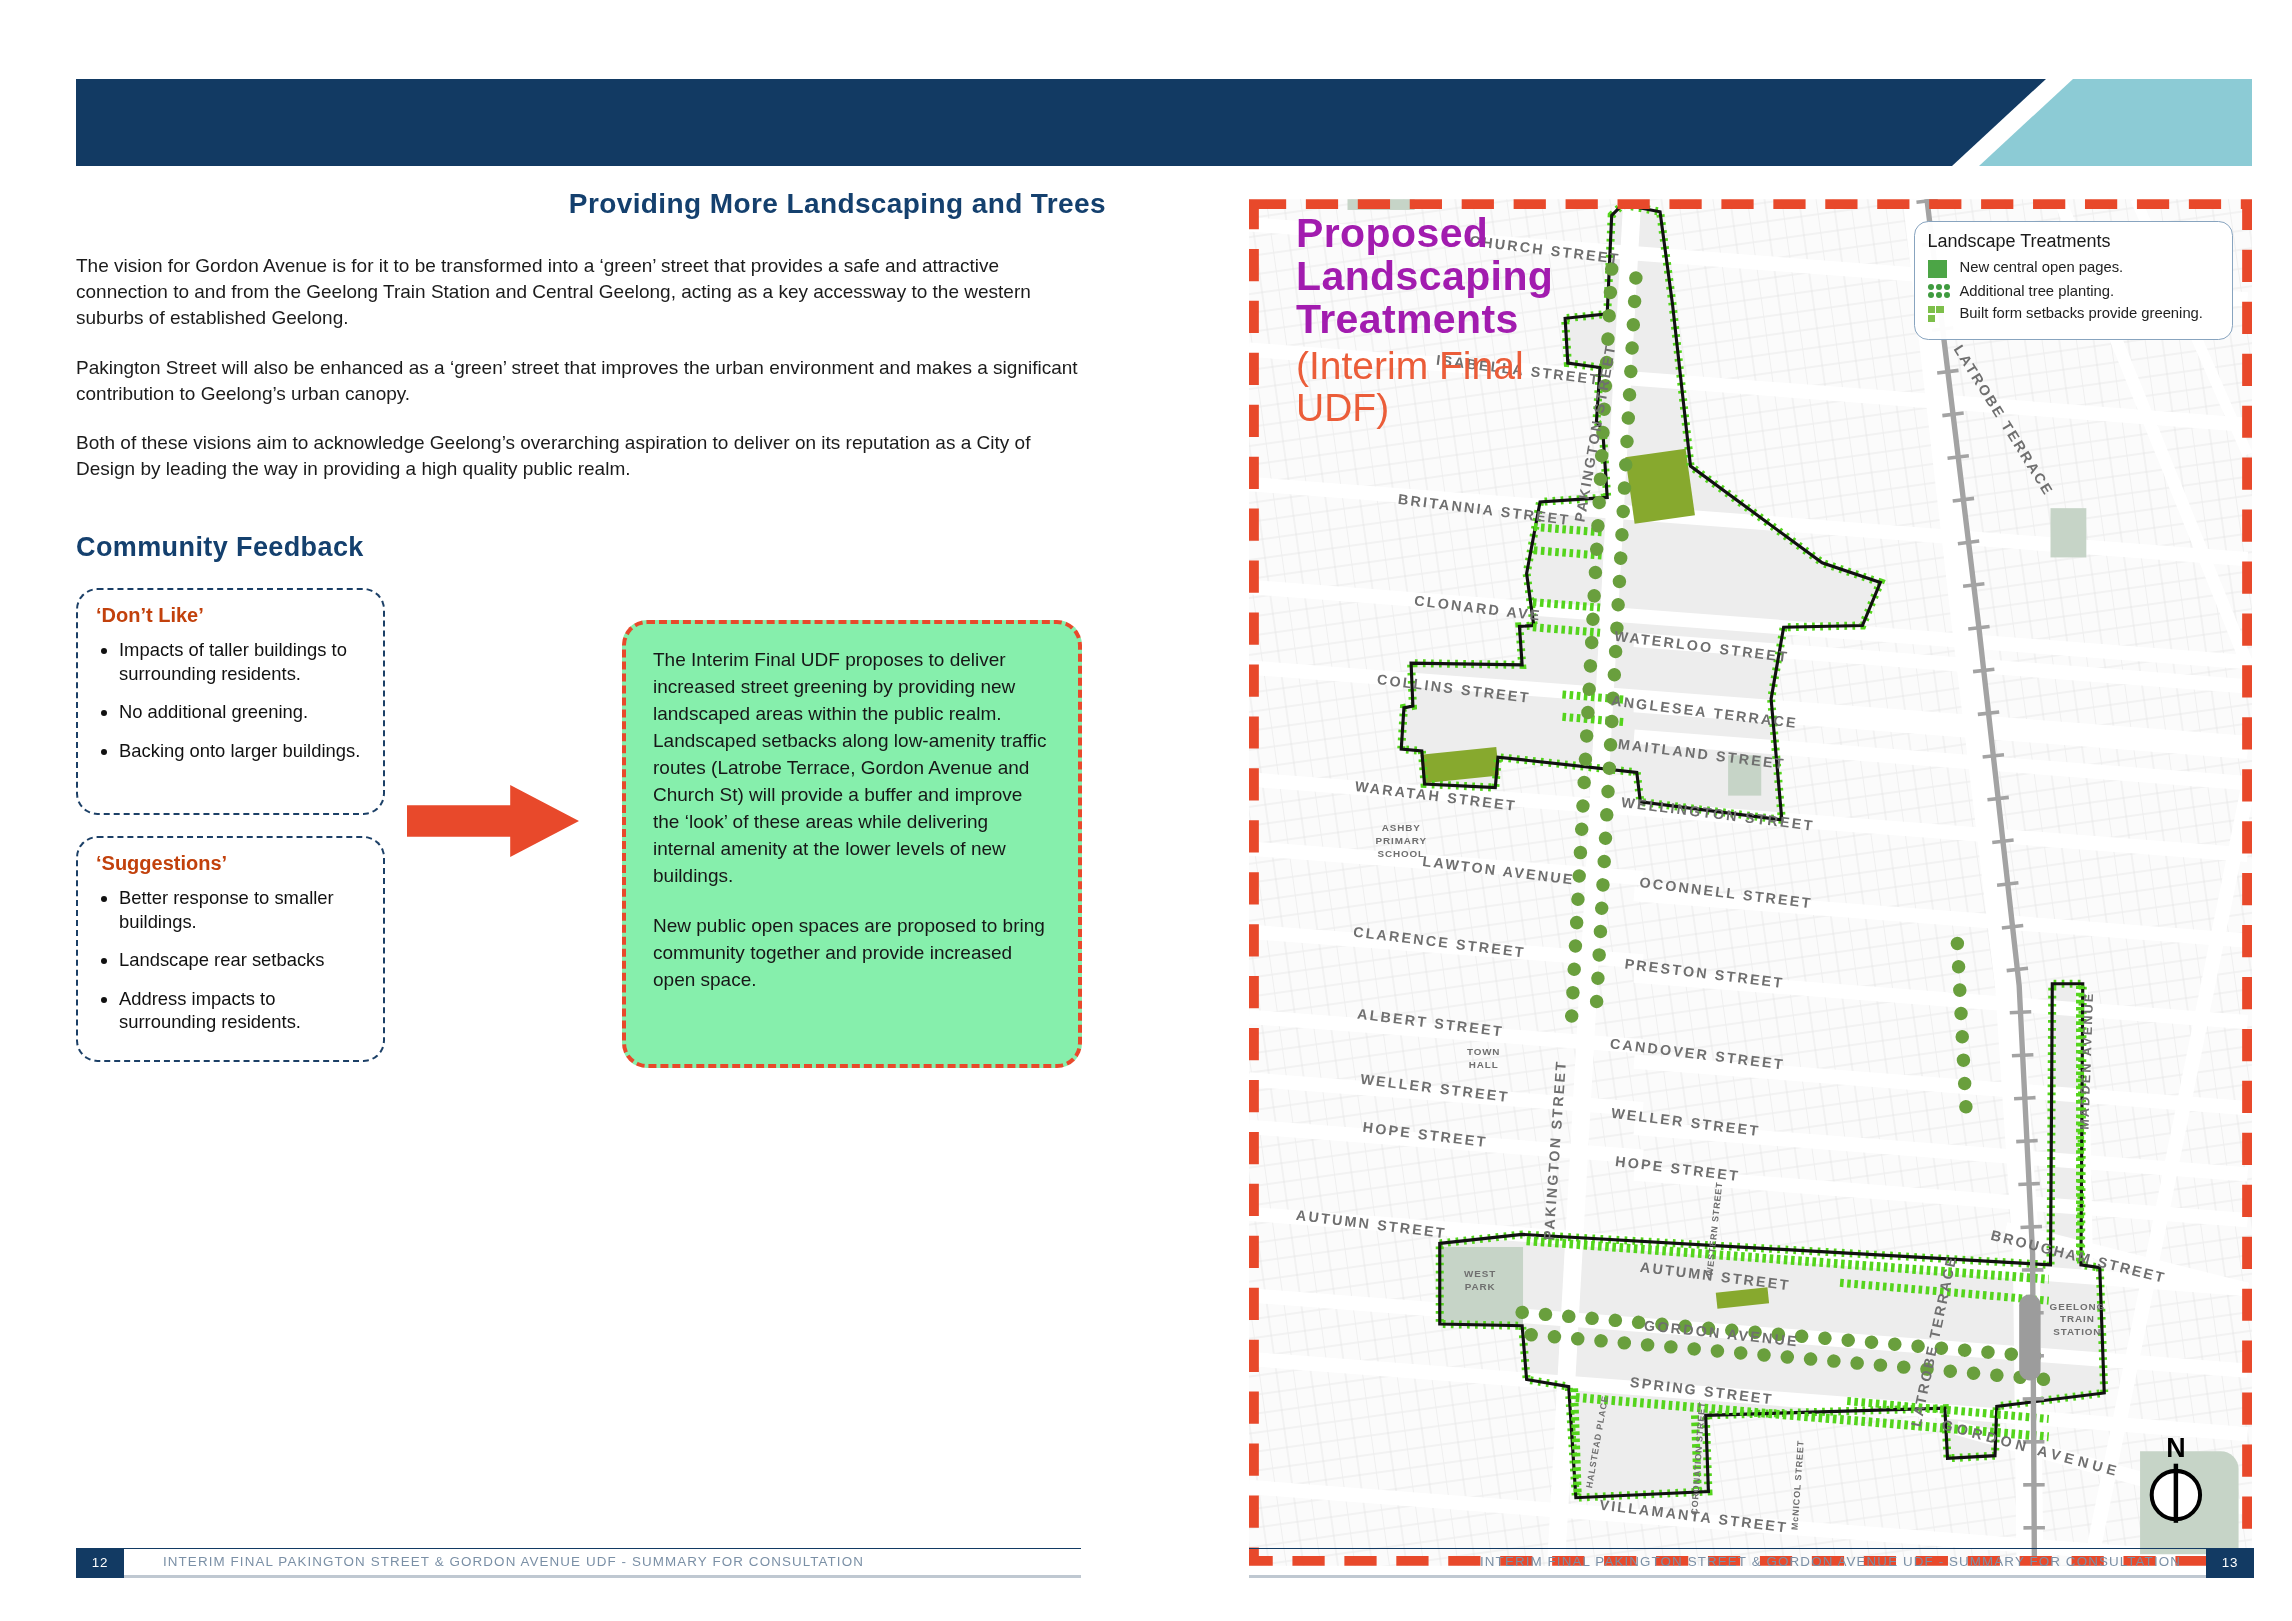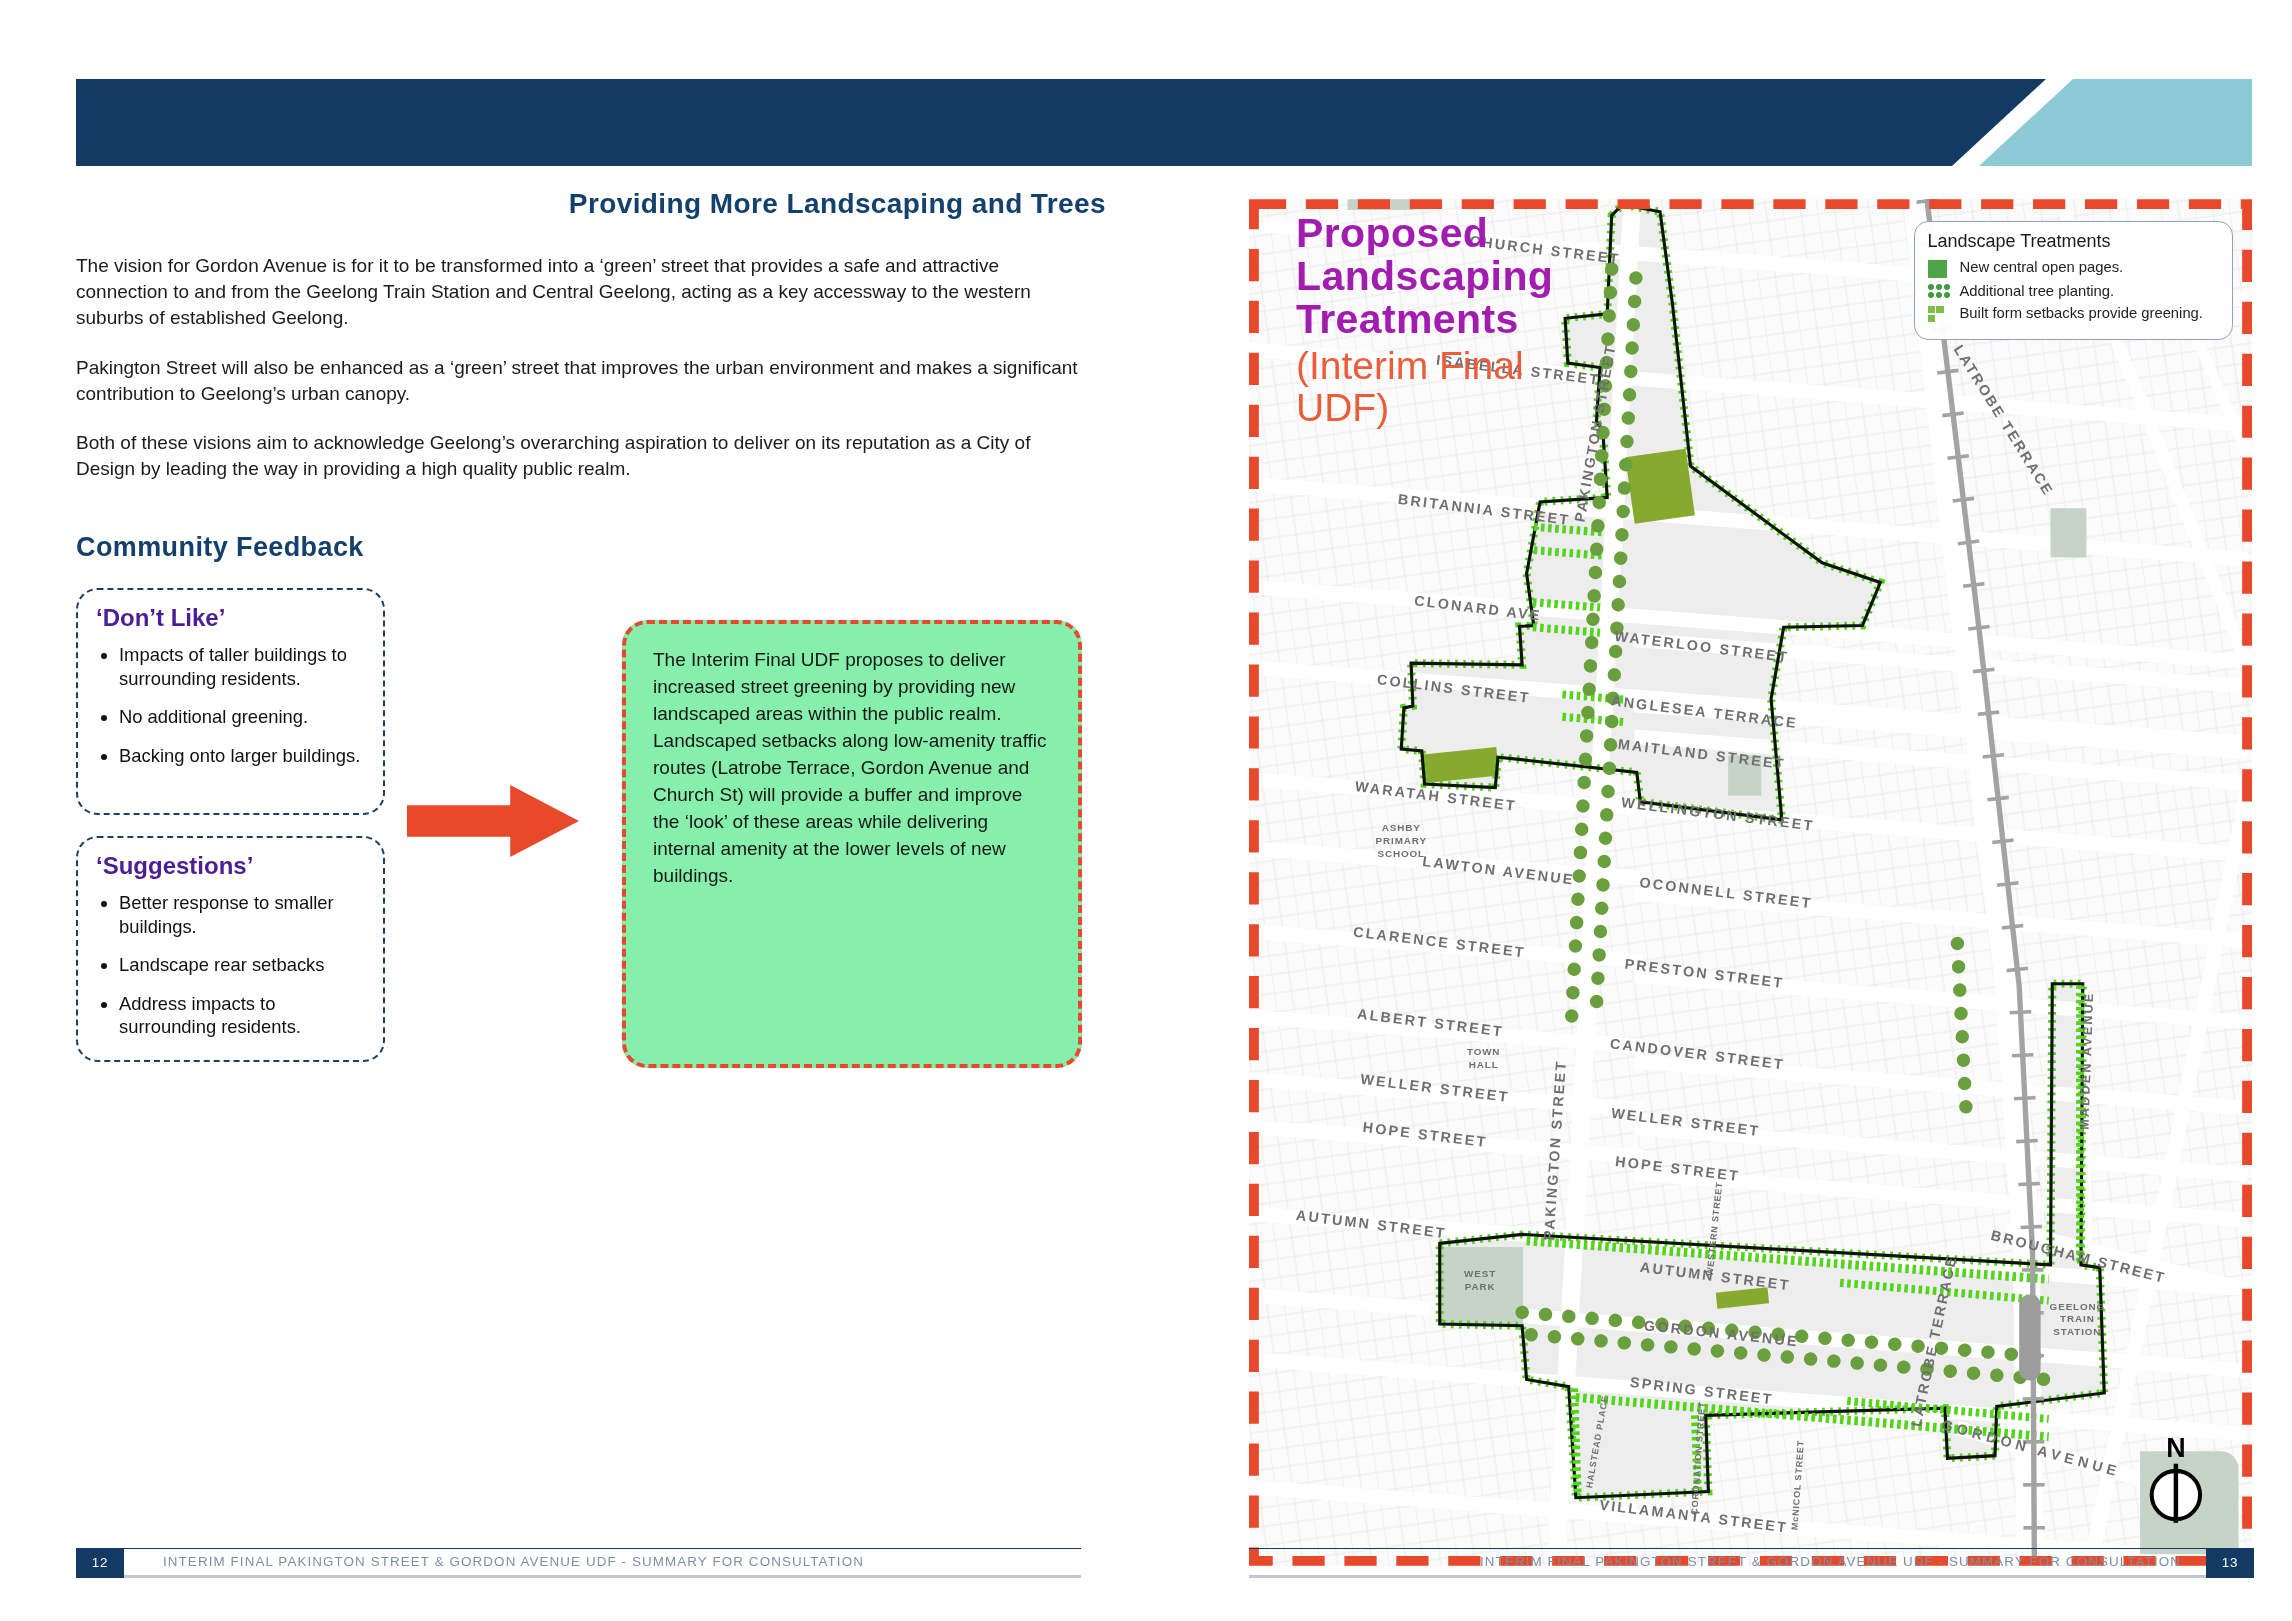--- a/index.html
+++ b/index.html
@@ -13,21 +13,21 @@
   .topbar-teal{position:absolute;left:1979px;top:79px;width:273px;height:87px;background:#8ccbd5;
     clip-path:polygon(94px 0,100% 0,100% 100%,0 100%);}
   
   .h1{position:absolute;left:76px;top:188px;width:1030px;font-size:28px;font-weight:700;color:#14406e;letter-spacing:0.4px;text-align:right;}
   .intro{position:absolute;left:76px;top:253px;width:1005px;}
   .intro p{font-size:19px;line-height:1.38;margin:0 0 23px;color:#1b1b1b;}
   .h2{position:absolute;left:76px;top:532px;font-size:27px;font-weight:700;color:#14406e;letter-spacing:0.4px;}
   .fb-box{position:absolute;left:76px;width:309px;border:2.7px dashed #1b3f66;border-radius:21.5px;background:#fff;padding:10.7px 18px 3.6px;box-sizing:border-box;}
   #fb-box-0{top:588px;height:227px;}
   #fb-box-1{top:836px;height:226px;}
-  .fb-title{font-size:24px;font-weight:700;color:#4c1d95;margin:3.6px 0 10.7px;}
+  .fb-title{font-size:20px;font-weight:700;color:#c2410c;margin:3.6px 0 10.7px;}
   .fb-ul{margin:0;padding-left:23px;}
   .fb-ul li{font-size:18.4px;line-height:1.28;margin-bottom:15px;color:#111;}
   .big-arrow{position:absolute;left:407px;top:785px;width:172px;height:72px;background:#e8492b;
     clip-path:polygon(0 28%,60% 28%,60% 0,100% 50%,60% 100%,60% 72%,0 72%);}
   .ob{position:absolute;left:622px;top:620px;width:460px;height:448px;border:4.5px dashed #e8492b;border-radius:25px;
     background:#86efac;padding:23px 27px;box-sizing:border-box;}
   .ob p{font-size:19px;line-height:1.42;margin:0 0 23px;color:#171717;}
   .ob p.note{color:#2a6399;margin-bottom:0;}
   
   .footer{position:absolute;top:1548px;height:29.6px;display:flex;}
@@ -85,20 +85,21 @@
       <li>Landscape rear setbacks</li>
       <li>Address impacts to surrounding residents.</li>
     </ul>
 </div>
 
 <div class="big-arrow"></div>
 
 <div class="ob">
   <div>
       <p>The Interim Final UDF proposes to deliver increased street greening by providing new landscaped areas within the public realm. Landscaped setbacks along low-amenity traffic routes (Latrobe Terrace, Gordon Avenue and Church St) will provide a buffer and improve the ‘look’ of these areas while delivering internal amenity at the lower levels of new buildings.</p>
+      <p>New public open spaces are proposed to bring community together and provide increased open space.</p>
     </div>
 </div>
 
 <div class="footer f-left">
   <div class="f-num">12</div>
   <div class="f-strip">INTERIM FINAL PAKINGTON STREET &amp; GORDON AVENUE UDF - SUMMARY FOR CONSULTATION</div>
 </div>
 
 <div class="map-wrap">
   <svg id="map-svg" width="1003" height="1367" viewBox="0 0 1120 1526">

